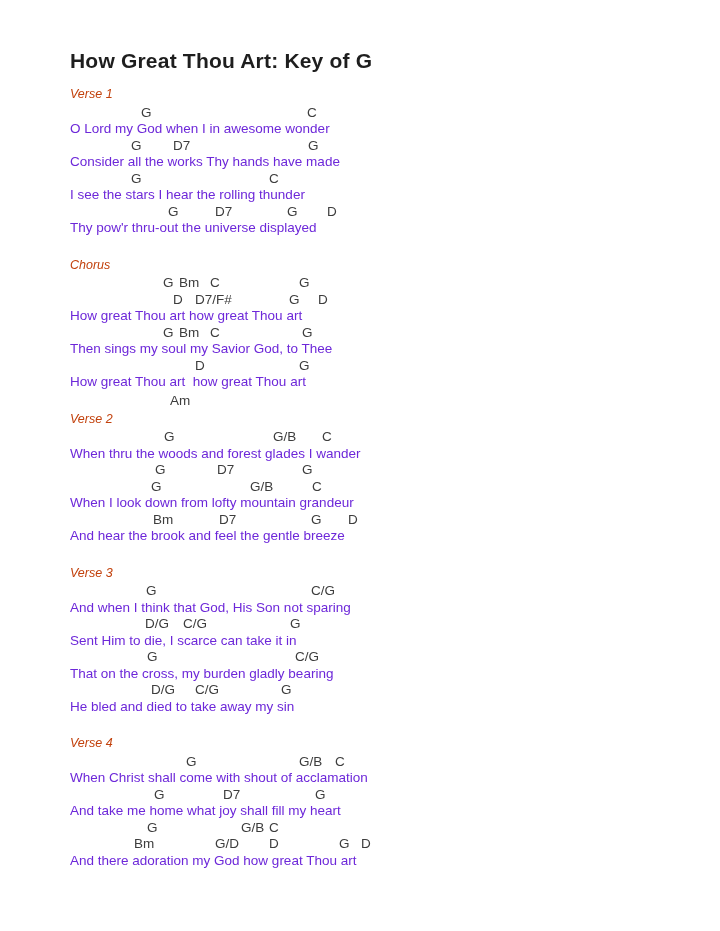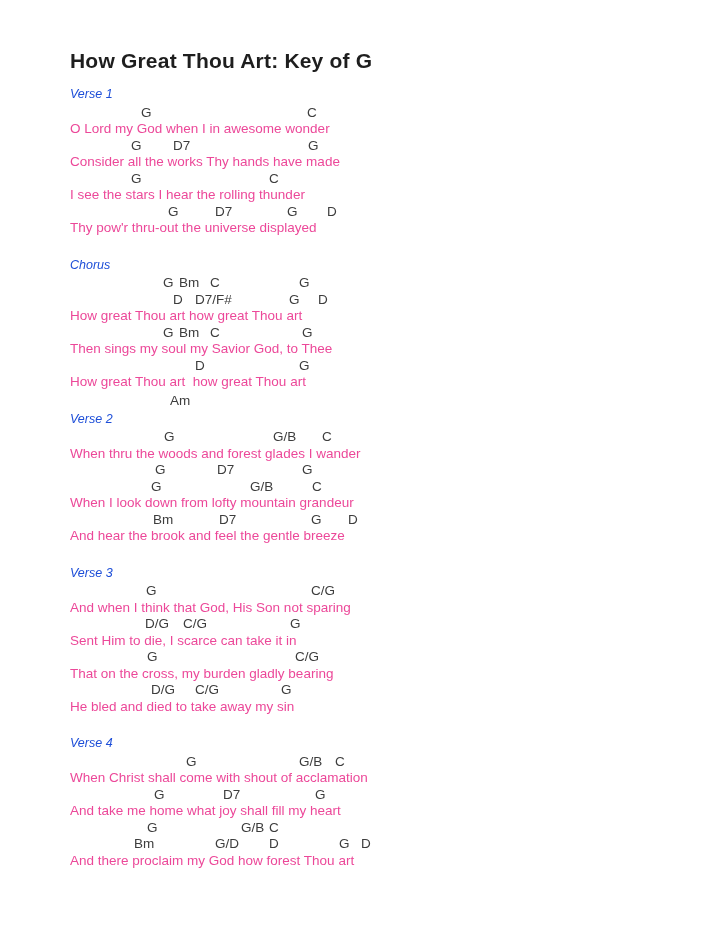--- a/index.html
+++ b/index.html
@@ -31,39 +31,39 @@
     letter-spacing: 0.2px;
   }
   .section + .section {
     margin-top: 20px;
   }
   .section-label {
     font-style: italic;
     font-size: 12.5px;
     line-height: 16.5px;
     margin-bottom: 2px;
-    color: #1d4ed8;
+    color: #c2410c;
   }
   .chord-line {
     position: relative;
     height: 16.5px;
     font-size: 13.5px;
     line-height: 16.5px;
   }
   .chord {
     position: absolute;
     top: 0;
     white-space: pre;
     color: #3d3d3d;
   }
   .lyric-line {
     font-size: 13.5px;
     line-height: 16.5px;
     white-space: pre;
-    color: #ec4899;
+    color: #6d28d9;
   }
 </style>
 </head>
 <body>
 
 <div class="page">
   <h1 class="title">How Great Thou Art: Key of G</h1>
   <div>
       <section class="section">
     <div class="section-label">Verse 1</div>
@@ -200,17 +200,17 @@
             <span class="chord" style="left: 171px;">G/B</span>
             <span class="chord" style="left: 199px;">C</span>
           </div>
           <div class="chord-line">
             <span class="chord" style="left: 64px;">Bm</span>
             <span class="chord" style="left: 145px;">G/D</span>
             <span class="chord" style="left: 199px;">D</span>
             <span class="chord" style="left: 269px;">G</span>
             <span class="chord" style="left: 291px;">D</span>
           </div>
-          <div class="lyric-line">And there proclaim my God how forest Thou art</div>
+          <div class="lyric-line">And there adoration my God how great Thou art</div>
         </div>
   </section>
     </div>
 </div>
 
 </body></html>

